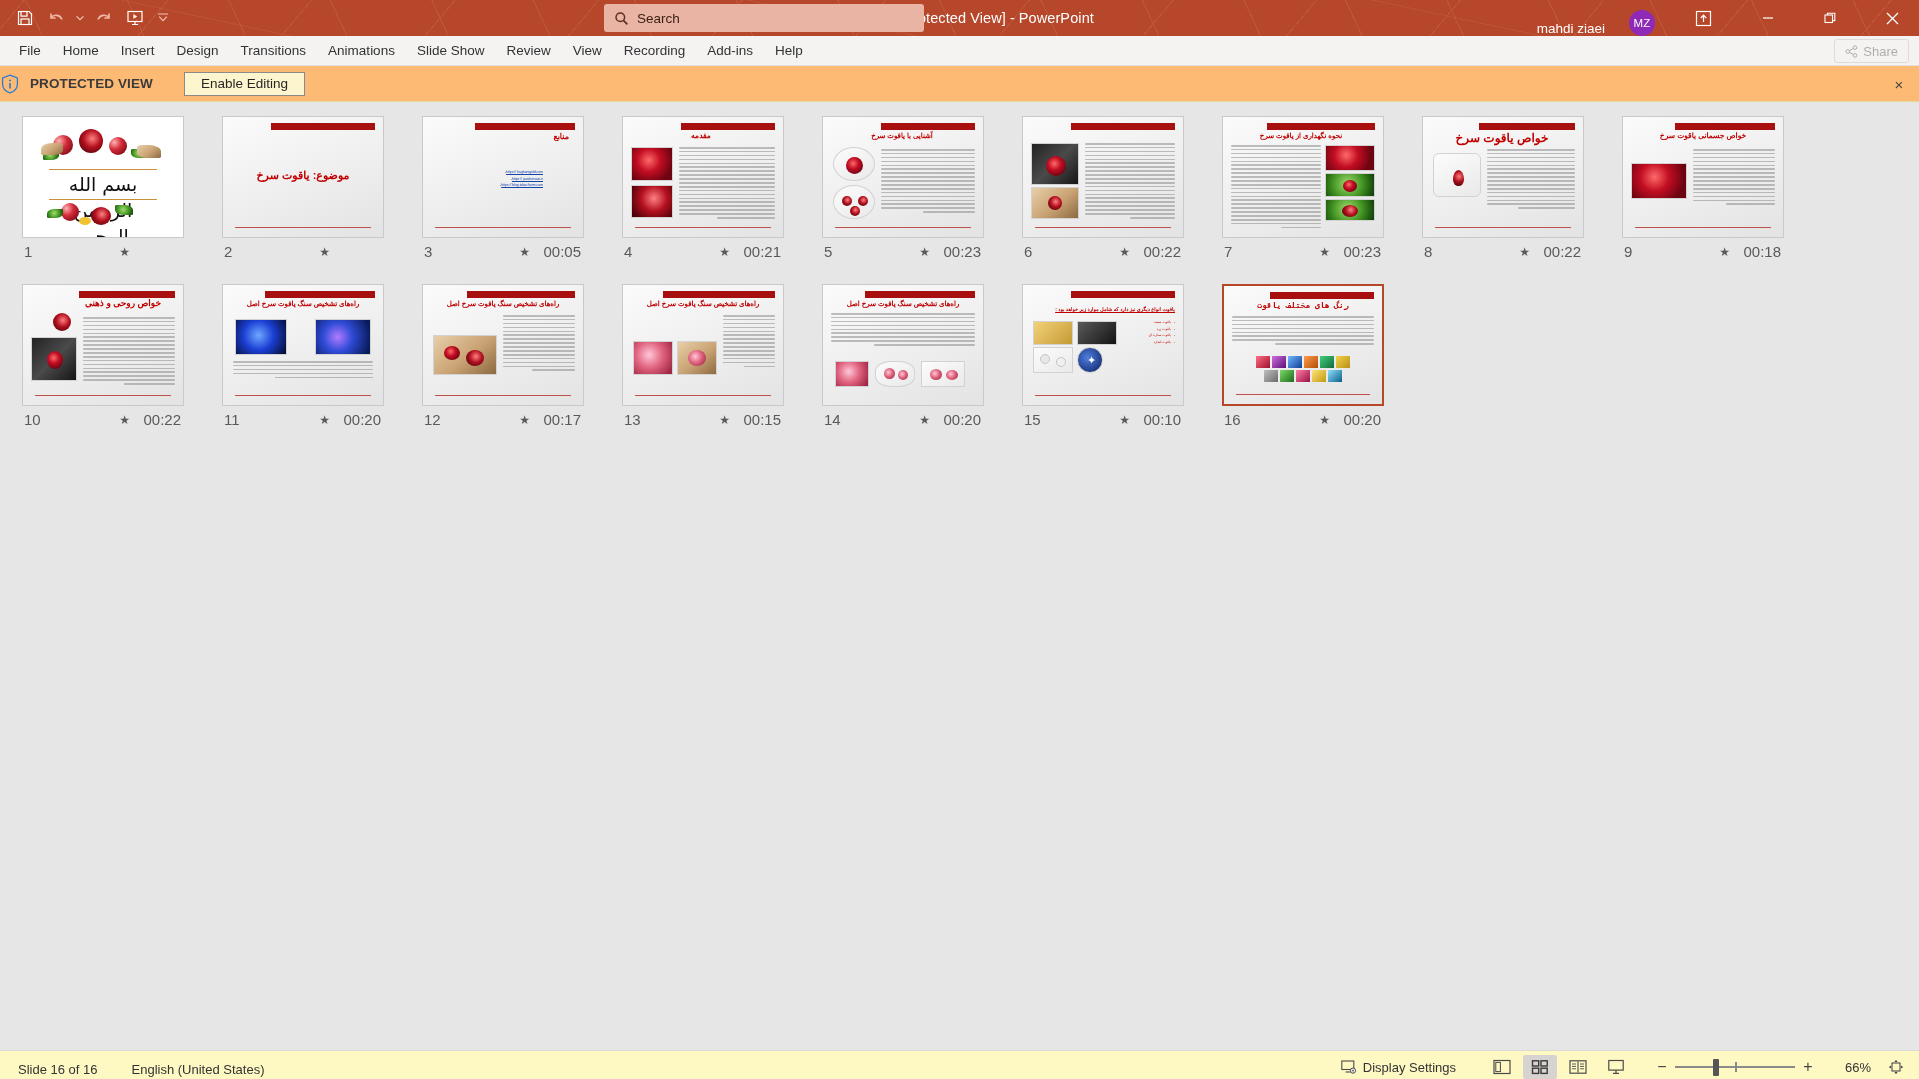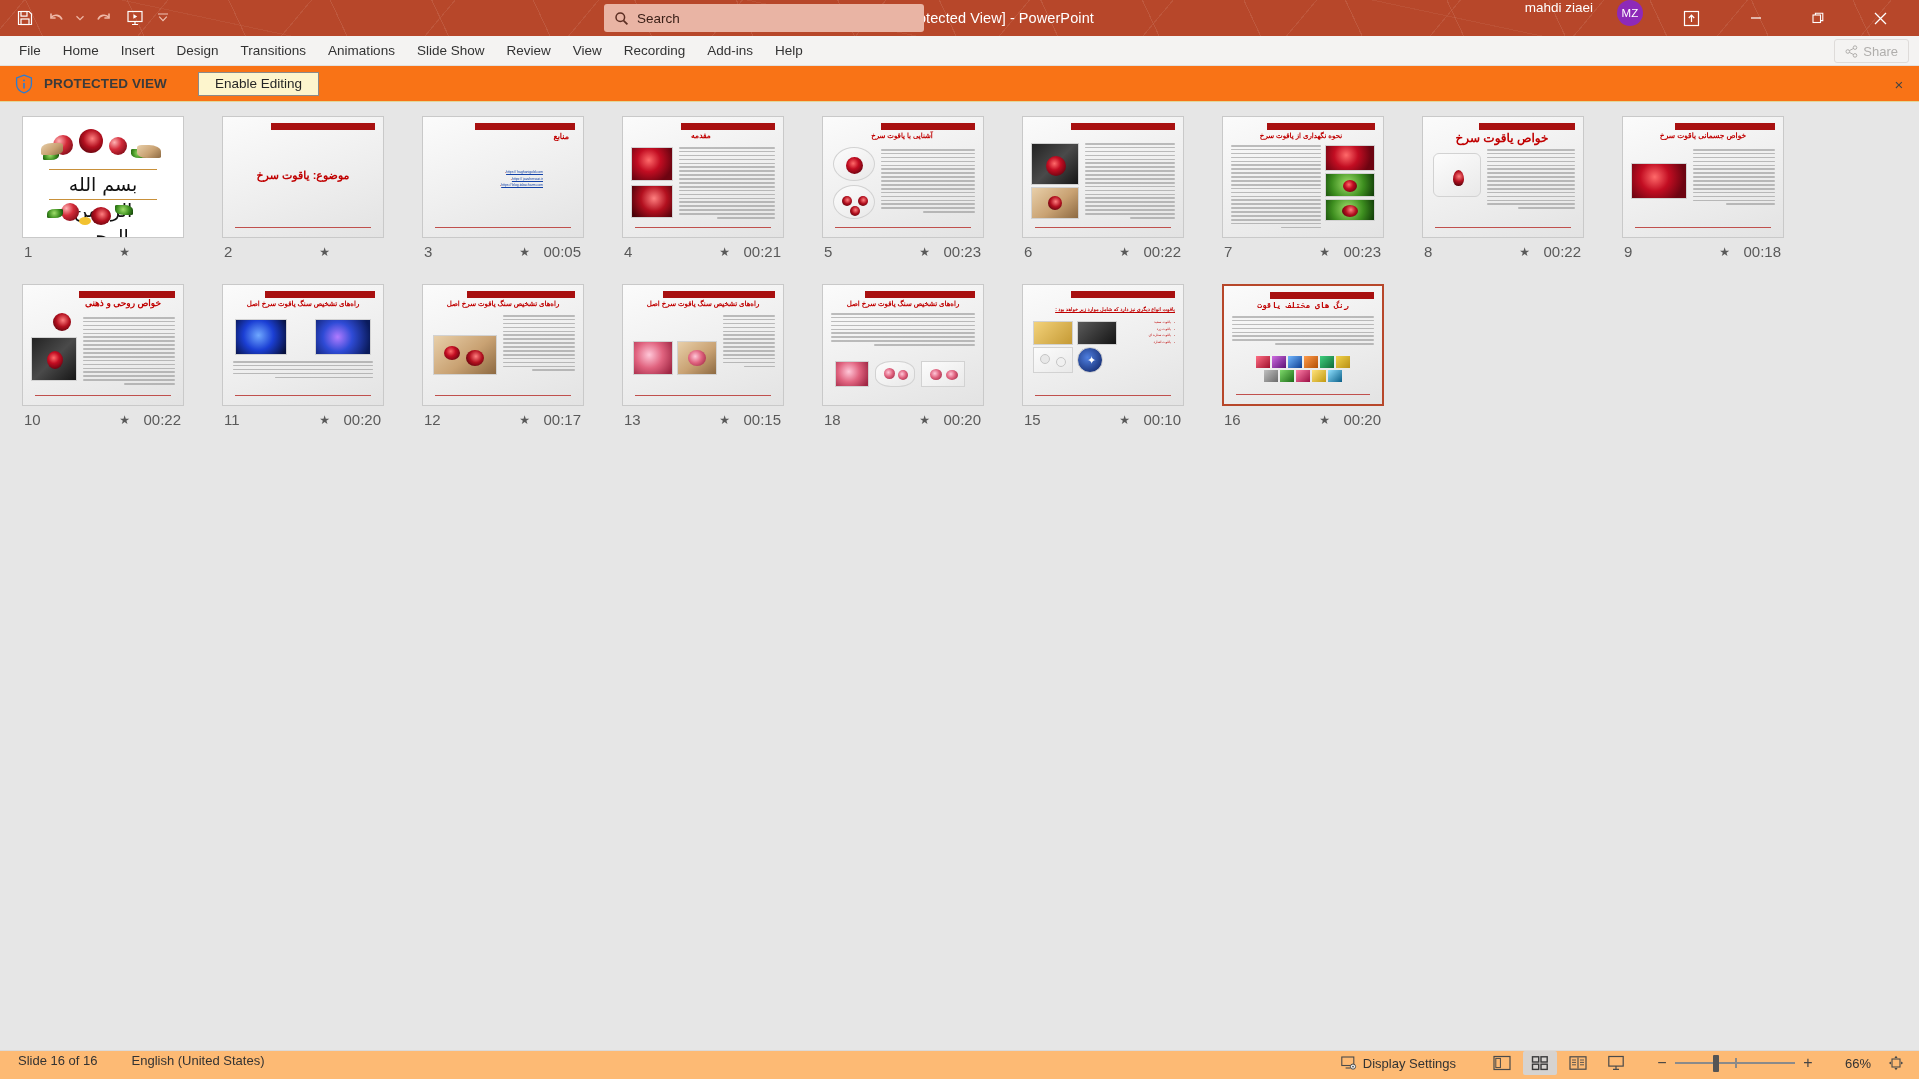--- a/index.html
+++ b/index.html
@@ -32,22 +32,22 @@
     position:absolute; left:0; right:0; text-align:center;
     font-size:14.5px; z-index:2; pointer-events:none; letter-spacing:.1px;
   }
   .search-box{
     position:absolute; left:604px; top:4px; width:320px; height:28px;
     background:#e9b4a4; border-radius:3px; display:flex; align-items:center;
     gap:8px; padding:0 10px; z-index:3; cursor:text;
   }
   .search-box .stext{ font-size:13.5px; color:#3b2018; }
   .tb-right{
-    margin-left:auto; display:flex; align-items:flex-start; gap:16px; z-index:3;
-    padding-right:16px; height:100%;
+    margin-left:auto; display:flex; align-items:flex-end; gap:16px; z-index:3;
+    padding-right:4px; height:100%;
   }
   .user-name{ font-size:13.5px; margin-right:8px; white-space:nowrap; }
   .avatar{
     width:26px; height:26px; border-radius:50%; background:#8e29b8;
     color:#fff; font-size:11.5px; display:flex; align-items:center; justify-content:center;
     margin-right:14px; letter-spacing:.3px;
   }
   .win-btn{
     width:46px; height:36px; display:flex; align-items:center; justify-content:center; cursor:pointer;
   }
@@ -62,22 +62,22 @@
     font-size:13.5px; color:#333; padding:4px 11px; border-radius:3px; cursor:pointer; white-space:nowrap;
   }
   .share-btn{
     position:absolute; right:10px; top:3px; height:24px; display:flex; align-items:center;
     gap:5px; padding:0 10px; font-size:13px; color:#b0aeac; border:1px solid #dedbd9;
     border-radius:3px; background:#f4f3f2;
   }
 
   
   .pv-bar{
-    height:36px; background:#f97316; border-bottom:1px solid #e1d89a;
-    display:flex; align-items:center; padding-left:14px; position:relative;
+    height:36px; background:#fdba74; border-bottom:1px solid #e1d89a;
+    display:flex; align-items:center; position:relative;
   }
   .pv-icon{ width:20px; height:20px; margin-right:10px; flex:0 0 auto; }
   .pv-strong{ font-size:13.5px; color:#3b3b3b; font-weight:bold; margin-right:9px; letter-spacing:.1px;}
   .pv-text{ font-size:13.5px; color:#3b3b3b; }
   .pv-enable{
     margin-left:22px; height:24px; padding:0 16px; display:flex; align-items:center;
     font-size:13.5px; color:#262626; background:#fdf5cd; border:1px solid #8a8a8a; cursor:pointer;
   }
   .pv-close{
     position:absolute; right:10px; top:8px; width:20px; height:20px;
@@ -142,22 +142,22 @@
   .bism .art{ position:relative; width:128px; height:96px; }
   .flower{ position:absolute; border-radius:50%; }
   .calli{
     position:absolute; left:8px; right:8px; top:42px; height:26px;
     font-size:19px; color:#111; text-align:center; line-height:26px; font-family:"DejaVu Sans", sans-serif;
   }
   .goldline{ position:absolute; left:10px; right:10px; height:1px; background:#c8903a; }
 
   
   .statusbar{
-    position:absolute; left:0; right:0; bottom:0; height:29px; background:#fdba74;
-    border-top:1px solid #dcdad8; display:flex; align-items:flex-start; font-size:13px; color:#333;
+    position:absolute; left:0; right:0; bottom:0; height:29px; background:#fef9c3;
+    border-top:1px solid #dcdad8; display:flex; align-items:flex-end; font-size:13px; color:#333;
   }
   .sb-left{ display:flex; align-items:center; gap:26px; padding-left:14px; }
   .sb-item{ cursor:pointer; padding:2px 4px; border-radius:2px; white-space:nowrap; }
   .sb-right{ margin-left:auto; display:flex; align-items:center; gap:0; padding-right:8px; }
   .sb-right .disp{ display:flex; align-items:center; gap:6px; margin-right:22px; cursor:pointer; padding:3px 5px;}
   .viewbtn{
     width:34px; height:24px; display:flex; align-items:center; justify-content:center;
     cursor:pointer; border-radius:2px; margin:0 2px;
   }
   .viewbtn.active{ background:#d6d3d0; }
@@ -772,21 +772,21 @@
             <div class="flower pinkgem" style="position:absolute;left:8px;top:6px;width:11px;height:11px"></div>
             <div class="flower pinkgem" style="position:absolute;left:22px;top:8px;width:10px;height:10px"></div>
           </div>
           <div class="ph whitebg" style="left:98px;top:76px;width:44px;height:26px">
             <div class="flower pinkgem" style="position:absolute;left:8px;top:7px;width:12px;height:11px"></div>
             <div class="flower pinkgem" style="position:absolute;left:24px;top:8px;width:12px;height:10px"></div>
           </div>
         </div>
       </div>
       <div class="meta">
-        <span>18</span>
+        <span>14</span>
         <span class="right">
             <span class="star">★</span>
             <span class="tm">00:20</span>
           </span>
       </div>
     </div>
 
     <div class="cell">
       <div class="thumb">
         <div class="sl">

